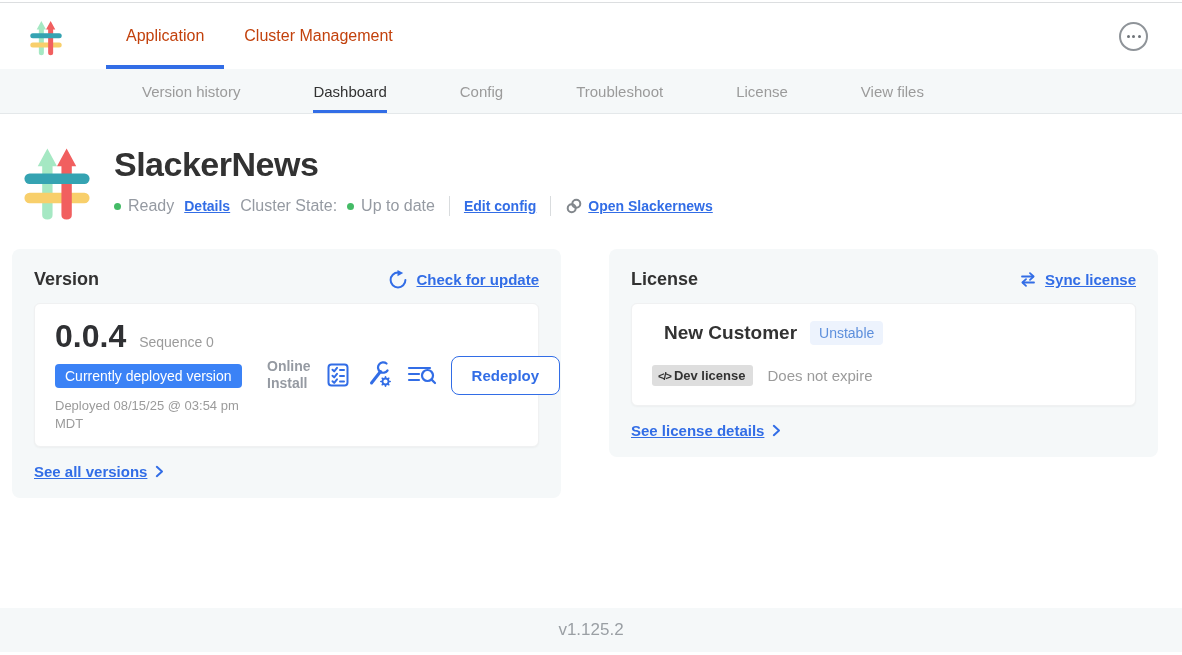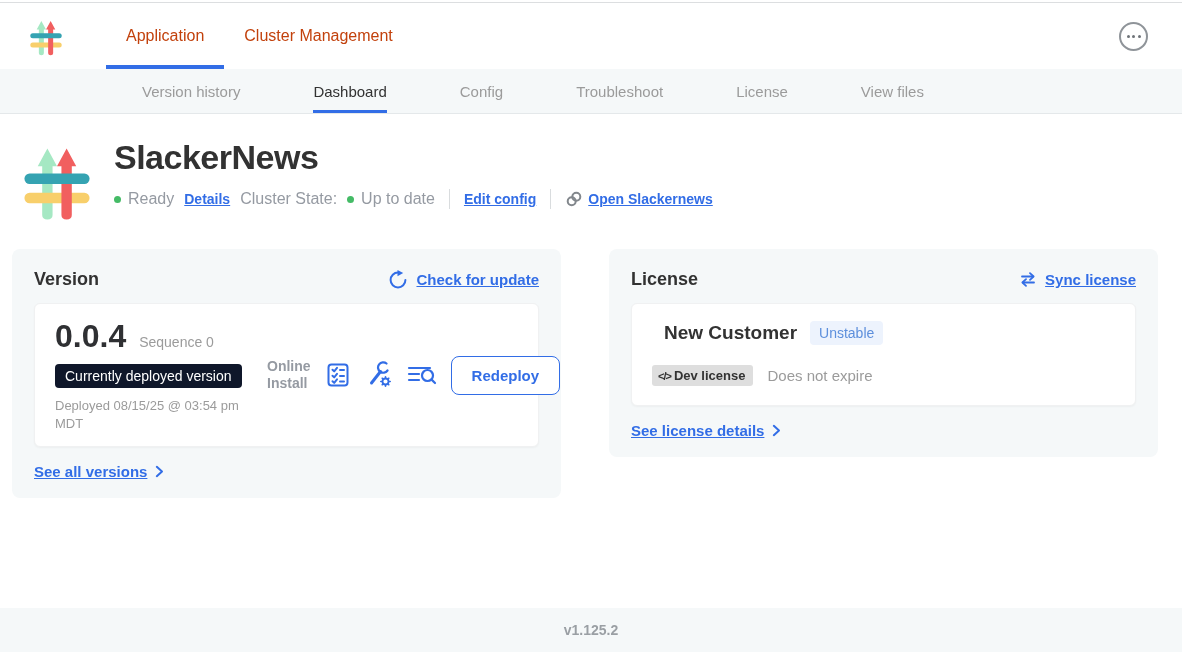--- a/index.html
+++ b/index.html
@@ -26,21 +26,21 @@
   .sub-nav { height:45px; flex:none; background:#f5f8f9; border-bottom:1px solid #e4e8ea;
              display:flex; align-items:stretch; padding-left:142px; gap:73px; }
   .sub-tab { display:flex; align-items:center; padding-top:3px; border-bottom:3px solid transparent;
              font-size:15px; color:#9b9b9b; cursor:pointer; white-space:nowrap; }
   .sub-tab.active { color:#323232; border-bottom-color:#326de6; }
 
   
   main { flex:1 1 auto; overflow:hidden; }
   .app-header { display:flex; margin:24px 0 28px 20px; }
   .logo-big { flex:none; margin-right:20px; }
-  .app-title { font-size:34px; font-weight:700; letter-spacing:-0.5px; margin-top:0; }
+  .app-title { font-size:34px; font-weight:700; letter-spacing:-0.5px; margin-top:7px; }
   .status-row { display:flex; align-items:center; margin-top:12px; font-size:16px; color:#959aa2; }
   .dot-green { width:7px; height:7px; border-radius:50%; background:#44bb66; display:inline-block; margin-right:7px; flex:none; }
   .link { color:#326de6; font-weight:700; text-decoration:underline; font-size:14px; cursor:pointer; white-space:nowrap; }
   .status-row .sep { width:1px; height:20px; background:#d9dcde; margin:0 14px; }
   .ml18 { margin-left:10px; } .ml10 { margin-left:10px; }
   .chain-wrap { display:flex; align-items:center; gap:5px; }
 
   
   .cards-row { display:flex; gap:48px; margin:0 24px 0 12px; align-items:flex-start; }
   .card { flex:1 1 0; background:#f5f8f9; border-radius:8px; padding:20px 22px 18px 22px; }
@@ -49,21 +49,21 @@
   .head-right { display:flex; align-items:center; gap:8px; }
   .link15 { font-size:15px; }
   .inner-card { background:#fff; border-radius:6px; border:1px solid #f0f1f2; box-shadow:0 1px 2px rgba(0,0,0,.04); }
 
   
   .version-inner { padding:14px 18px 14px 20px; display:flex; align-items:center; }
   .ver-left { flex:none; }
   .ver-line1 { display:flex; align-items:baseline; gap:13px; }
   .ver-number { font-size:32px; font-weight:700; color:#2f3033; }
   .ver-seq { font-size:14px; color:#9b9b9b; }
-  .badge-green { display:inline-block; margin-top:9px; background:#0f172a; color:#fff;
+  .badge-green { display:inline-block; margin-top:9px; background:#3b82f6; color:#fff;
                  font-size:14px; font-weight:500; padding:4px 10px; border-radius:4px; }
   .deployed { margin-top:9px; font-size:13px; color:#9b9b9b; max-width:212px; line-height:1.35; }
   .ver-right { margin-left:auto; display:flex; align-items:center; gap:13px; }
   .install-type { font-size:14px; font-weight:600; color:#959aa2; line-height:1.25; }
   .icon-btn { display:flex; align-items:center; cursor:pointer; }
   .btn-outline { background:#fff; border:1.5px solid #326de6; color:#326de6; font-weight:700;
                  font-size:15px; padding:10px 20px; border-radius:8px; cursor:pointer;
                  font-family:"Liberation Sans","DejaVu Sans",sans-serif; }
   .card-footer-link { display:flex; align-items:center; gap:8px; margin-top:16px; }
 
@@ -75,21 +75,21 @@
   .badge-unstable { background:#edf3fd; color:#5d8fdc; font-size:14px; padding:4px 9px; border-radius:4px; }
   .lic-line2 { display:flex; align-items:center; gap:14px; margin-top:20px; }
   .badge-dev { background:#dedede; color:#323232; font-size:13px; font-weight:700;
                padding:3px 8px 3px 6px; border-radius:3px; display:flex; align-items:center; gap:3px; }
   .code-glyph { font-size:11px; font-weight:700; letter-spacing:-1px; }
   .expiry { font-size:15px; color:#9b9b9b; }
 
   
   footer { flex:none; height:44px; margin-bottom:3px; background:#f5f8f9;
            display:flex; align-items:center; justify-content:center;
-           font-size:14px; color:#9a9fa4;font-weight:bold; }
+           font-size:17px; color:#9a9fa4; }
   svg { display:block; }
 </style>
 </head>
 <body>
 
 <div class="top-strip"></div>
 
 <header class="top-nav">
   <span class="logo-small">
     <svg width="36" height="40" viewBox="0 0 100 112">

